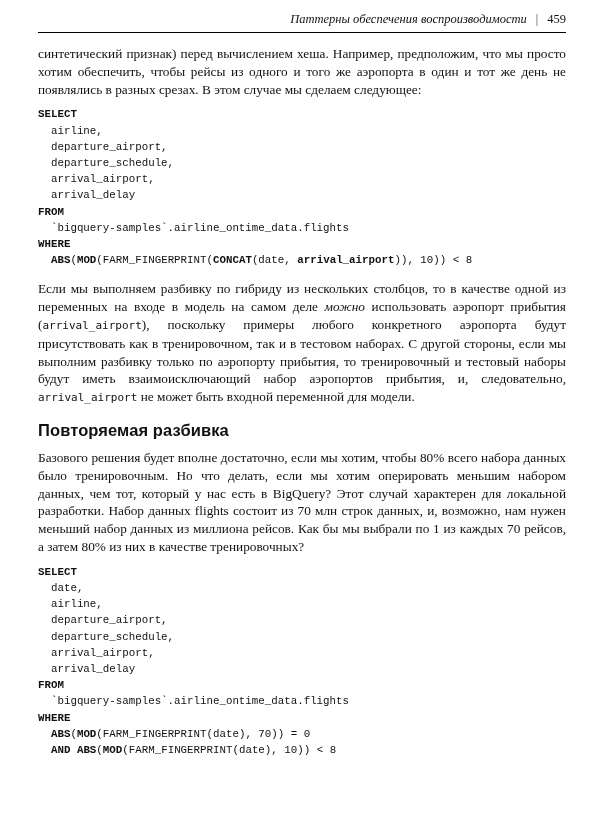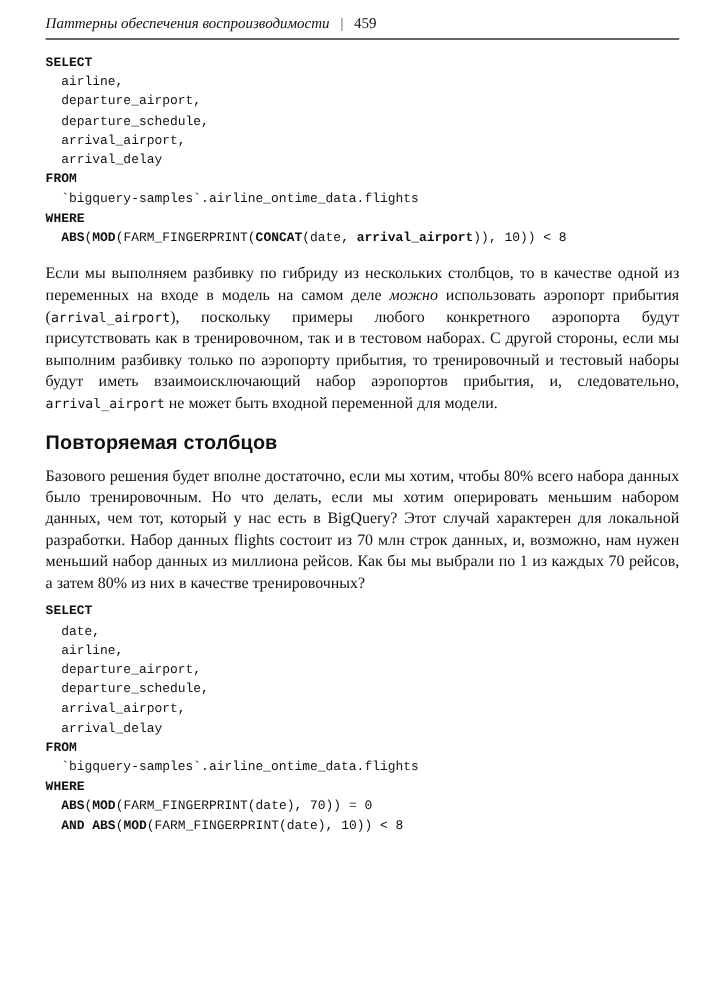--- a/index.html
+++ b/index.html
@@ -7,21 +7,21 @@
   body {
     background:#ffffff;
     color:#111111;
     font-family:"Liberation Serif", serif;
     overflow:hidden;
   }
   .page { padding:12px 34px 0 38px; }
 
   .running-head {
     display:flex;
-    justify-content:flex-start;
+    justify-content:flex-end;
     align-items:baseline;
     font-size:12.5px;
     padding-bottom:5px;
   }
   .rh-title { font-style:italic; }
   .rh-sep { margin:0 9px; color:#444; font-size:12px; }
   .rh-page { font-style:normal; }
 
   .rule {
     border-top:1.4px solid #000;
@@ -65,25 +65,26 @@
 <div class="page">
 
   <div class="running-head">
     <span class="rh-title">Паттерны обеспечения воспроизводимости</span>
     <span class="rh-sep">|</span>
     <span class="rh-page">459</span>
   </div>
 
   <div class="rule"></div>
 
+  <p class="body">синтетический признак) перед вычислением хеша. Например, предположим, что мы просто хотим обеспечить, чтобы рейсы из одного и того же аэропорта в один и тот же день не появлялись в разных срезах. В этом случае мы сделаем следующее:</p>
 
   <div class="code"><div class="code-line"><span style="font-weight: 700;">SELECT</span></div><div class="code-line"><span>  airline,</span></div><div class="code-line"><span>  departure_airport,</span></div><div class="code-line"><span>  departure_schedule,</span></div><div class="code-line"><span>  arrival_airport,</span></div><div class="code-line"><span>  arrival_delay</span></div><div class="code-line"><span style="font-weight: 700;">FROM</span></div><div class="code-line"><span>  `bigquery-samples`.airline_ontime_data.flights</span></div><div class="code-line"><span style="font-weight: 700;">WHERE</span></div><div class="code-line"><span>  </span><span style="font-weight: 700;">ABS</span><span>(</span><span style="font-weight: 700;">MOD</span><span>(FARM_FINGERPRINT(</span><span style="font-weight: 700;">CONCAT</span><span>(date, </span><span style="font-weight: 700;">arrival_airport</span><span>)), 10)) &lt; 8</span></div></div>
 
   <p class="body"><span>Если мы выполняем разбивку по гибриду из нескольких столбцов, то в качестве одной из переменных на входе в модель на самом деле </span><span style="font-style: italic;">можно</span><span> использовать аэропорт прибытия (</span><span class="mono">arrival_airport</span><span>), поскольку примеры любого конкретного аэропорта будут присутствовать как в тренировочном, так и в тестовом наборах. С другой стороны, если мы выполним разбивку только по аэропорту прибытия, то тренировочный и тестовый наборы будут иметь взаимоисключающий набор аэропортов прибытия, и, следовательно, </span><span class="mono">arrival_airport</span><span> не может быть входной переменной для модели.</span></p>
 
-  <h2 class="section">Повторяемая столбцов</h2>
+  <h2 class="section">Повторяемая разбивка</h2>
 
   <p class="body">Базового решения будет вполне достаточно, если мы хотим, чтобы 80% всего набора данных было тренировочным. Но что делать, если мы хотим оперировать меньшим набором данных, чем тот, который у нас есть в BigQuery? Этот случай характерен для локальной разработки. Набор данных flights состоит из 70 млн строк данных, и, возможно, нам нужен меньший набор данных из миллиона рейсов. Как бы мы выбрали по 1 из каждых 70 рейсов, а затем 80% из них в качестве тренировочных?</p>
 
 
   <div class="code"><div class="code-line"><span style="font-weight: 700;">SELECT</span></div><div class="code-line"><span>  date,</span></div><div class="code-line"><span>  airline,</span></div><div class="code-line"><span>  departure_airport,</span></div><div class="code-line"><span>  departure_schedule,</span></div><div class="code-line"><span>  arrival_airport,</span></div><div class="code-line"><span>  arrival_delay</span></div><div class="code-line"><span style="font-weight: 700;">FROM</span></div><div class="code-line"><span>  `bigquery-samples`.airline_ontime_data.flights</span></div><div class="code-line"><span style="font-weight: 700;">WHERE</span></div><div class="code-line"><span>  </span><span style="font-weight: 700;">ABS</span><span>(</span><span style="font-weight: 700;">MOD</span><span>(FARM_FINGERPRINT(date), 70)) = 0</span></div><div class="code-line"><span>  </span><span style="font-weight: 700;">AND</span><span> </span><span style="font-weight: 700;">ABS</span><span>(</span><span style="font-weight: 700;">MOD</span><span>(FARM_FINGERPRINT(date), 10)) &lt; 8</span></div></div>
 
 </div>
 
 </body></html>

